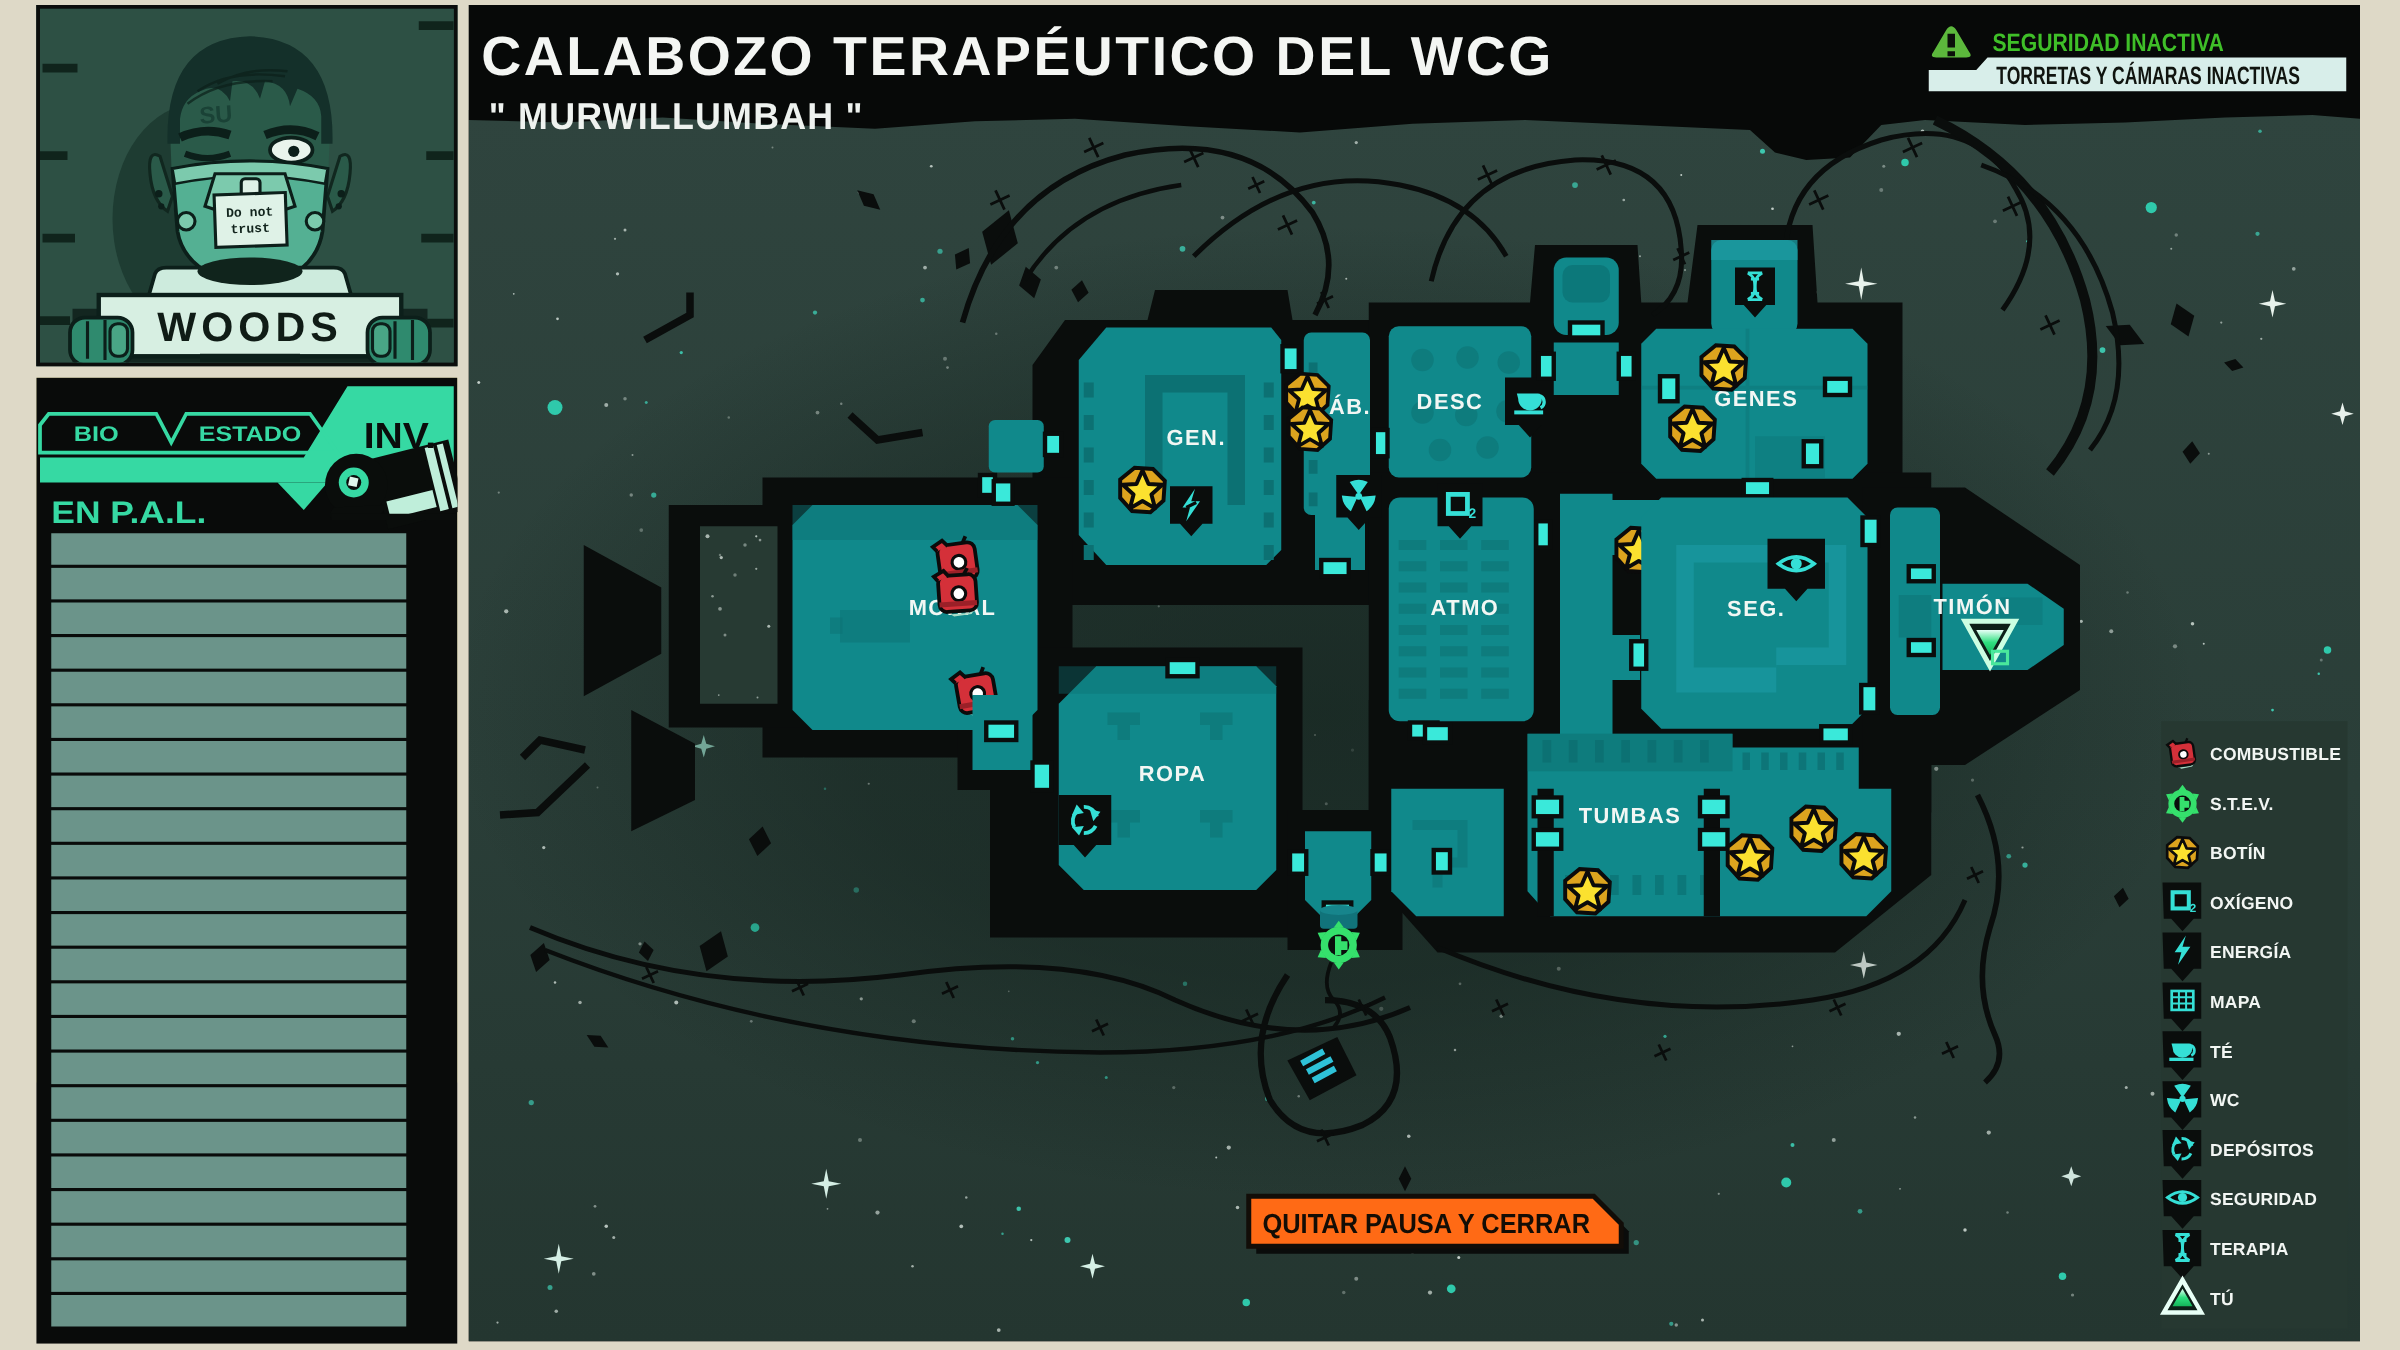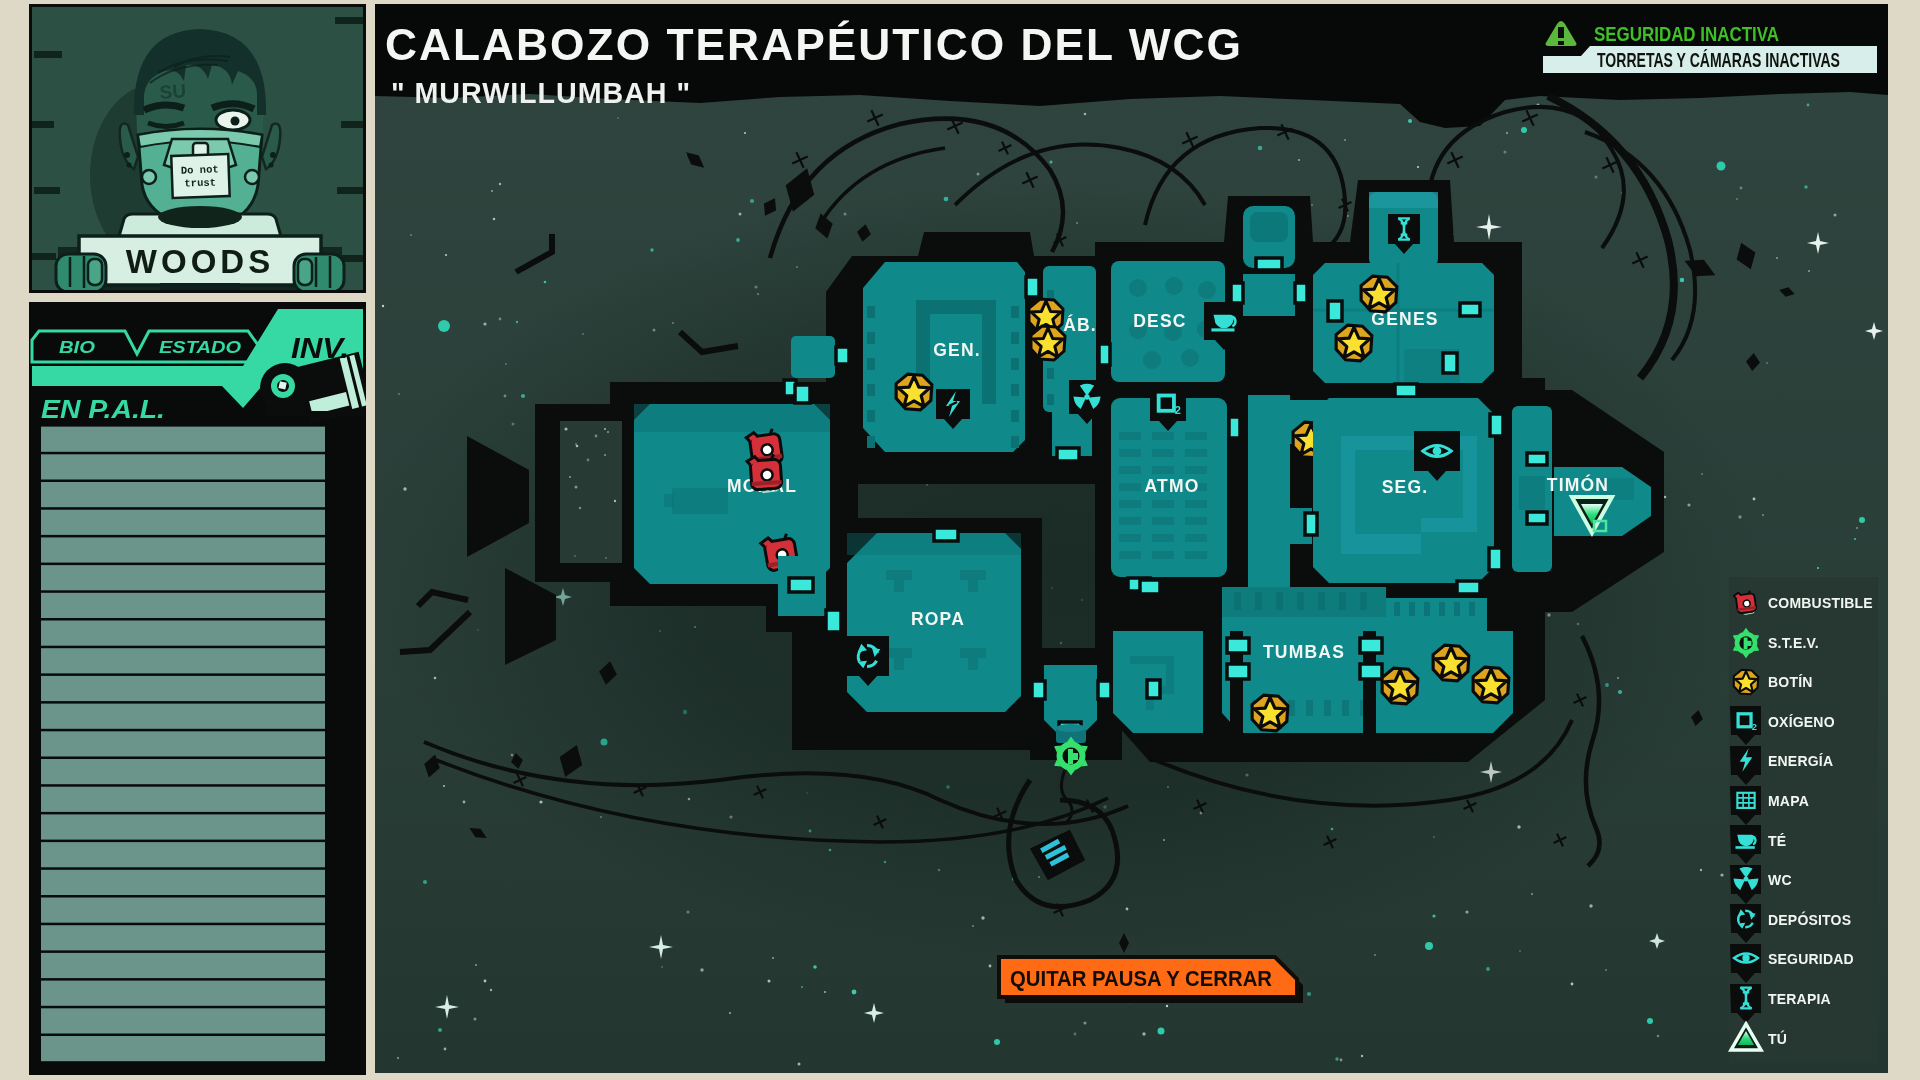--- a/index.html
+++ b/index.html
@@ -1,17 +1,17 @@
 <!DOCTYPE html>
 <html><head><meta charset="utf-8">
 <style>
 html,body{margin:0;padding:0;width:1920px;height:1080px;overflow:hidden;background:#ded9c7;font-family:"Liberation Sans",sans-serif;}
 .abs{position:absolute;}
 #mug{left:29px;top:4px;width:331px;height:283px;border:3px solid #0b0d0c;background:#2d5044;}
-#inv{left:29px;top:302px;width:337px;height:564px;background:#fef9c3;font-style:italic;}
+#inv{left:29px;top:302px;width:337px;height:564px;background:#fef9c3;}
 #map{left:375px;top:4px;width:1513px;height:1069px;background:#070908;}
 </style></head>
 <body>
 
 <div id="mug" class="abs"><svg width="331" height="283" viewBox="0 0 331 283">
 <rect width="331" height="283" fill="#2d5044"></rect>
 
 <g fill="#10241c">
 <rect x="2" y="44" width="28" height="7"></rect>
 <rect x="0" y="114" width="22" height="7"></rect>

